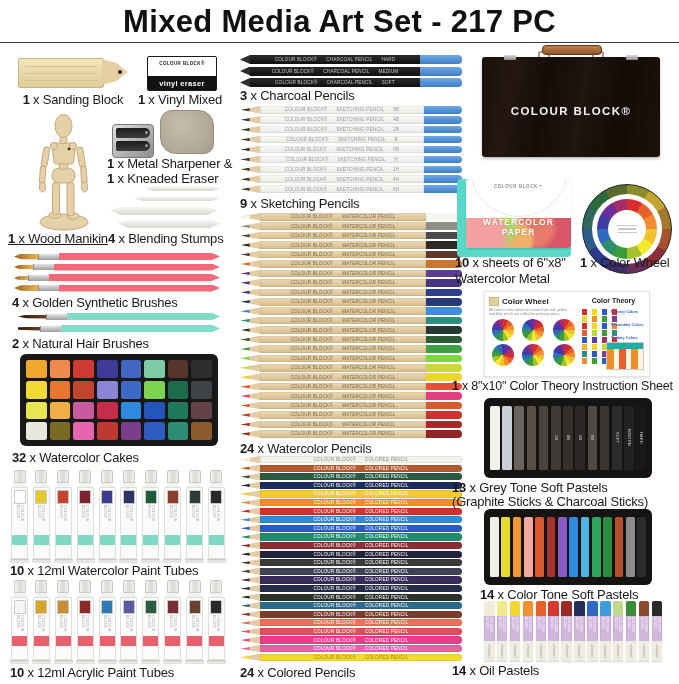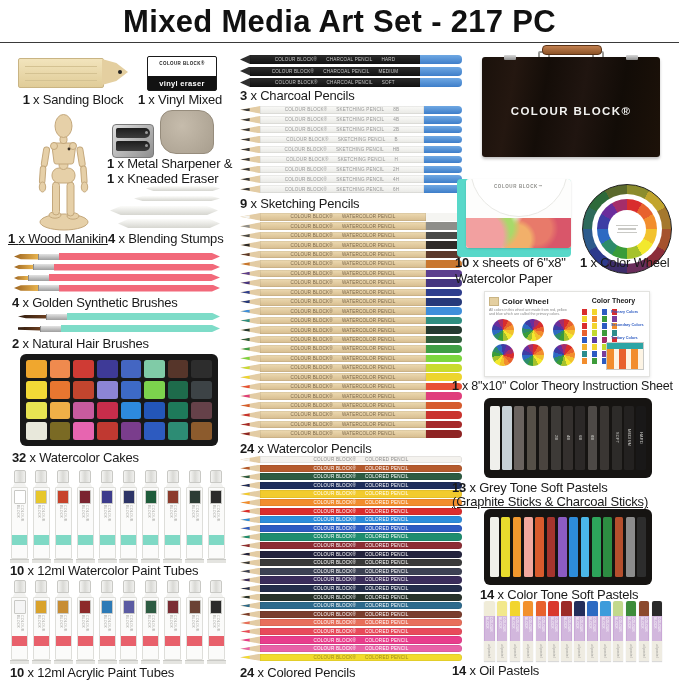--- a/index.html
+++ b/index.html
@@ -1143,24 +1143,28 @@
     <div class="hinge" style="left:22px;"></div>
     <div class="hinge" style="right:22px;"></div>
     <div class="brand">COLOUR BLOCK®</div>
   </div>
 
   <div class="abs paperpack">
     <div class="pp-env">
       <div class="pp-flap"></div>
       <div class="pp-brand">COLOUR BLOCK™</div>
       <div class="pp-splash"></div>
+      <div class="pp-text">
+        <span>WATERCOLOR</span><br>
+        <span>PAPER</span>
+      </div>
     </div>
   </div>
   <div class="label" style="left:455px;top:255px;"><b>10</b> <span>x sheets of 6"x8"</span></div>
-  <div class="label" style="left:455px;top:271px;"><span>Watercolor Paper</span></div>
+  <div class="label" style="left:455px;top:271px;"><span>Watercolor Metal</span></div>
 
   <div class="abs wheel">
     <div class="wheel-mid">
       <div class="wheel-inner">
         <div class="wheel-center">
             <i></i>
             <i style="width:45%"></i>
             <i style="width:55%"></i>
           </div>
       </div>
@@ -1269,21 +1273,21 @@
       <span class="stick-g">SOFT</span>
     </div>
       <div class="stick" style="background-color: rgb(35, 33, 32);">
       <span class="stick-g">MEDIUM</span>
     </div>
       <div class="stick" style="background-color: rgb(25, 24, 24);">
       <span class="stick-g">HARD</span>
     </div>
     </div>
   <div class="label" style="left:452px;top:480px;"><b>13</b> <span>x Grey Tone Soft Pastels</span></div>
-  <div class="label" style="left:452px;top:494px;text-decoration:underline;"><span>(Graphite Sticks &amp; Charcoal Sticks)</span></div>
+  <div class="label" style="left:452px;top:494px;"><span>(Graphite Sticks &amp; Charcoal Sticks)</span></div>
 
   <div class="tray color">
 
   <div class="stick" style="background-color: rgb(240, 240, 234);"></div>
       <div class="stick" style="background-color: rgb(232, 219, 45);"></div>
       <div class="stick" style="background-color: rgb(242, 152, 45);"></div>
       <div class="stick" style="background-color: rgb(242, 168, 158);"></div>
       <div class="stick" style="background-color: rgb(217, 91, 45);"></div>
       <div class="stick" style="background-color: rgb(165, 52, 45);"></div>
       <div class="stick" style="background-color: rgb(140, 91, 194);"></div>

